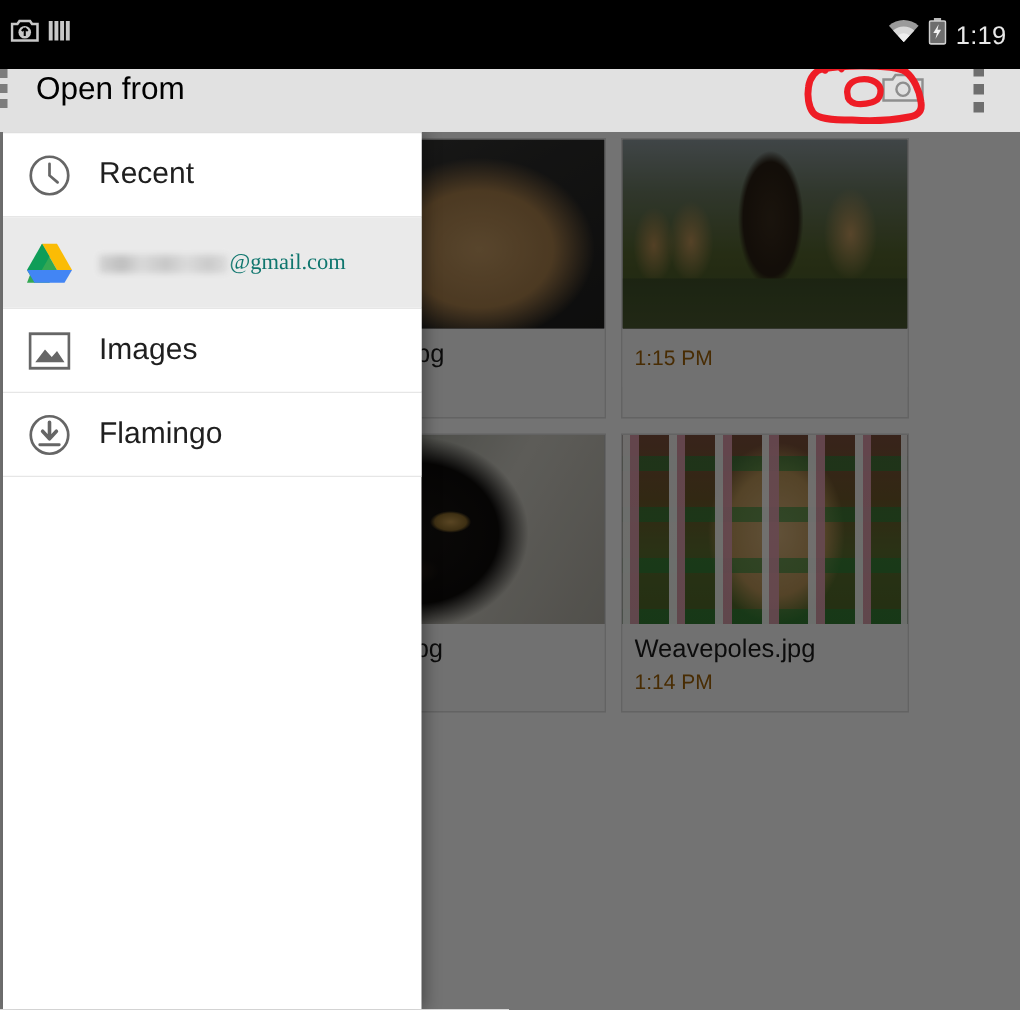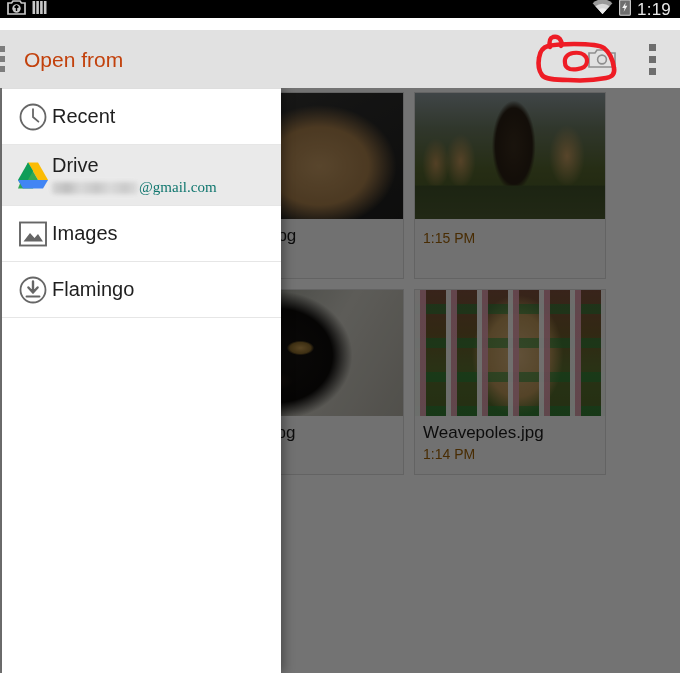--- a/index.html
+++ b/index.html
@@ -5,42 +5,42 @@
   * { margin:0; padding:0; box-sizing:border-box; }
   html,body{
     width:680px;height:673px;overflow:hidden;
     font-family:"Liberation Sans",sans-serif;
     background:#fff;
   }
   #app{position:relative;width:680px;height:673px;overflow:hidden;background:#fff;}
 
   
   .statusbar{
-    position:absolute;left:0;top:0;width:680px;height:18px;
+    position:absolute;left:0;top:0;width:680px;height:46px;
     background:#000;z-index:60;
     display:flex;align-items:center;
   }
   .sb-left{display:flex;align-items:center;gap:6px;padding-left:7px;}
   .sb-right{margin-left:auto;display:flex;align-items:center;gap:6px;padding-right:9px;}
   .sb-time{color:#e8e8e8;font-size:17px;letter-spacing:.2px;line-height:1;}
   .sb-ico{display:block;}
 
   
   .toolbar{
     position:absolute;left:0;top:30px;width:680px;height:58px;
     background:#e1e1e1;z-index:40;
     display:flex;align-items:center;
   }
   .tb-handle{
     width:6px;height:26px;margin-left:0px;
     display:flex;flex-direction:column;justify-content:space-between;
   }
   .tb-handle i{display:block;width:5px;height:6px;background:#7d7d7d;}
   .tb-title{
-    margin-left:18px;font-size:21px;color:#c2410c;line-height:1;
+    margin-left:18px;font-size:21px;color:#000000;line-height:1;
     white-space:nowrap;
   }
   .tb-actions{margin-left:auto;display:flex;align-items:center;}
   .tb-camera{
     position:relative;width:56px;height:56px;
     display:flex;align-items:center;justify-content:center;
   }
   .tb-overflow{
     width:44px;height:56px;margin-right:6px;
     display:flex;flex-direction:column;align-items:center;justify-content:center;gap:5px;
@@ -143,21 +143,21 @@
   .d-item{
     position:relative;height:55px;display:flex;align-items:center;
     padding-left:12px;background:#fff;
   }
   .d-item.selected{background:#eaeaea;}
   .d-item.two-line{height:60px;}
   .d-ico{
     width:38px;height:38px;flex:0 0 38px;
     display:flex;align-items:center;justify-content:center;
   }
-  .d-text{display:flex;flex-direction:column;justify-content:center;}
+  .d-text{margin-left:14px;display:flex;flex-direction:column;justify-content:center;align-items:center;}
   .d-label{font-size:20px;color:#1f1f1f;line-height:1.15;}
   .d-sub{
     font-size:15px;color:#0f766e;line-height:1.15;margin-top:2px;
     display:flex;align-items:center;font-family:Liberation Serif, serif;
   }
   .blurred{
     display:inline-block;width:86px;height:12px;margin-right:1px;
     background:linear-gradient(90deg,#d2d2d2,#bdbdbd 18%,#d8d8d8 33%,#c6c6c6 52%,#dadada 68%,#c9c9c9 85%,#dcdcdc);
     filter:blur(2.2px);opacity:.95;border-radius:2px;
   }
@@ -327,21 +327,20 @@
     <div class="d-item selected two-line">
       <span class="d-ico">
         <svg width="32" height="29" viewBox="0 0 32 29">
           <path d="M11 1.5 21 1.5 31 19 21 19z" fill="#fbbc05"></path>
           <path d="M11 1.5 21 19 16 27.5 1 27.5z" fill="#34a853" transform="translate(0,0)"></path>
           <path d="M11 1.5 1 19 6 27.5 16 10z" fill="#0f9d58"></path>
           <path d="M1 19 31 19 26 27.5 6 27.5z" fill="#4285f4"></path>
         </svg>
       </span>
       <span class="d-text">
-        <span class="d-label">Drive</span>
         <span class="d-sub">
           <span class="blurred"></span>
           <span>@gmail.com</span>
         </span>
       </span>
     </div>
     <div class="d-divider"></div>
 
     <div class="d-item">
       <span class="d-ico">

